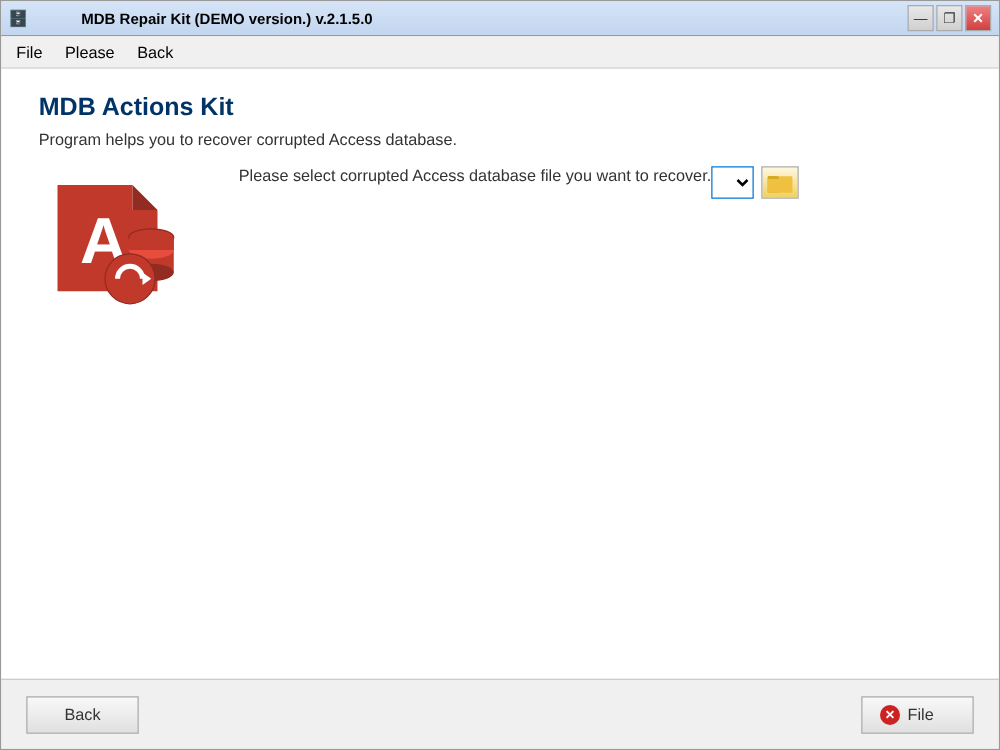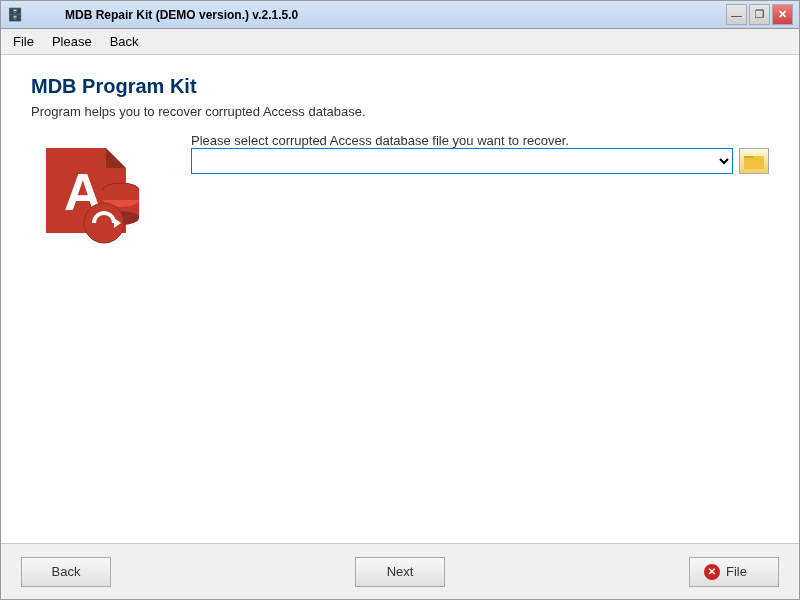--- a/index.html
+++ b/index.html
@@ -129,21 +129,21 @@
       height: 130px;
       display: flex;
       align-items: center;
       justify-content: center;
     }
 
     
     .form-section {
       flex: 1;
       display: flex;
-      flex-direction: column;
+      flex-direction: row;
     }
 
     .form-label {
       font-size: 13px;
       color: #333;
     }
 
     .file-input-row {
       display: flex;
       align-items: center;
@@ -240,21 +240,21 @@
     </div>
   </div>
 
   <div class="menu-bar">
     <div class="menu-item">File</div>
     <div class="menu-item">Please</div>
     <div class="menu-item">Back</div>
   </div>
 
   <div class="content-area">
-    <div class="page-title">MDB Program Kit</div>
+    <div class="page-title">MDB Actions Kit</div>
     <div class="page-subtitle">Program helps you to recover corrupted Access database.</div>
 
     <div class="main-section">
 
       <div class="logo-container">
         <svg width="120" height="120" viewBox="0 0 120 120" xmlns="http://www.w3.org/2000/svg">
 
           <polygon points="10,10 70,10 70,30 90,30 90,95 10,95" fill="#c0392b"></polygon>
           <polygon points="70,10 90,30 70,30" fill="#922b21"></polygon>
 
@@ -287,20 +287,19 @@
             </svg>
           </div>
         </div>
       </div>
 
     </div>
   </div>
 
   <div class="bottom-bar">
     <button class="nav-btn">Back</button>
-    <button class="nav-btn">Next</button>
     <button class="exit-btn">
       <div class="exit-icon">✕</div>
       <span>File</span>
     </button>
   </div>
 
 </div>
 
 </body></html>

